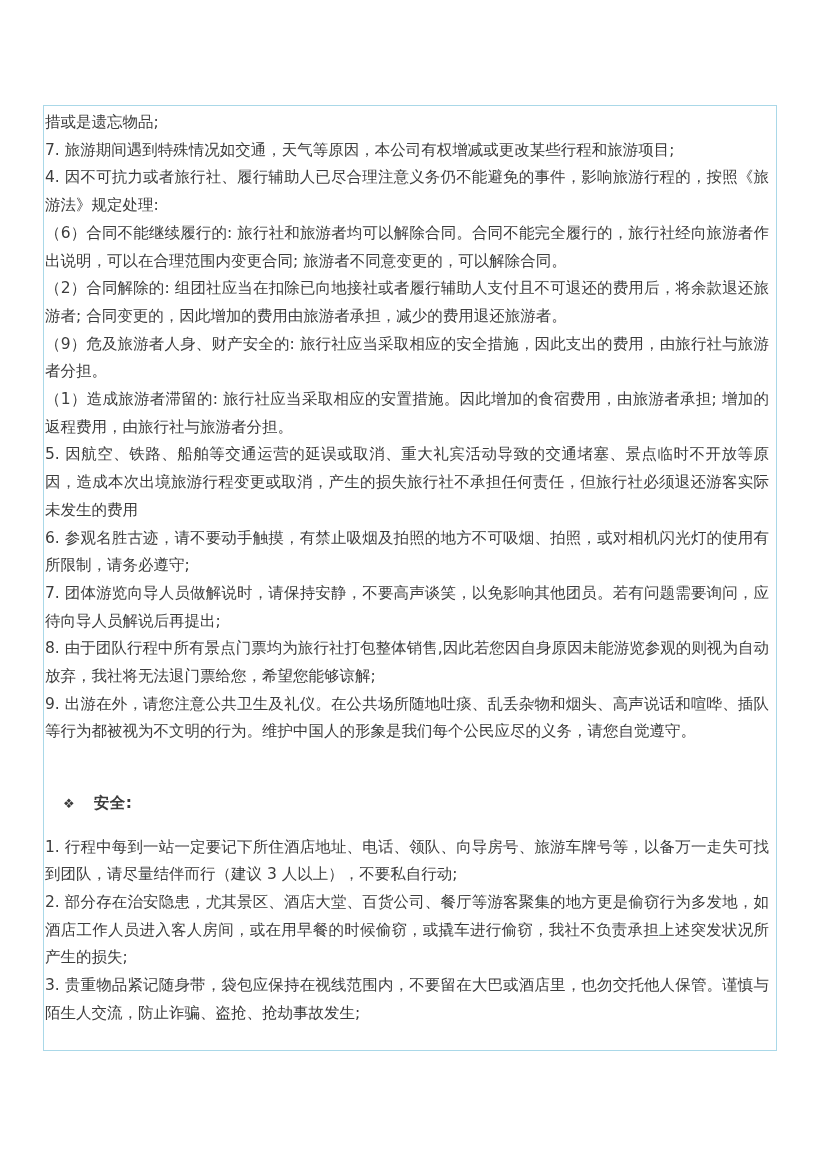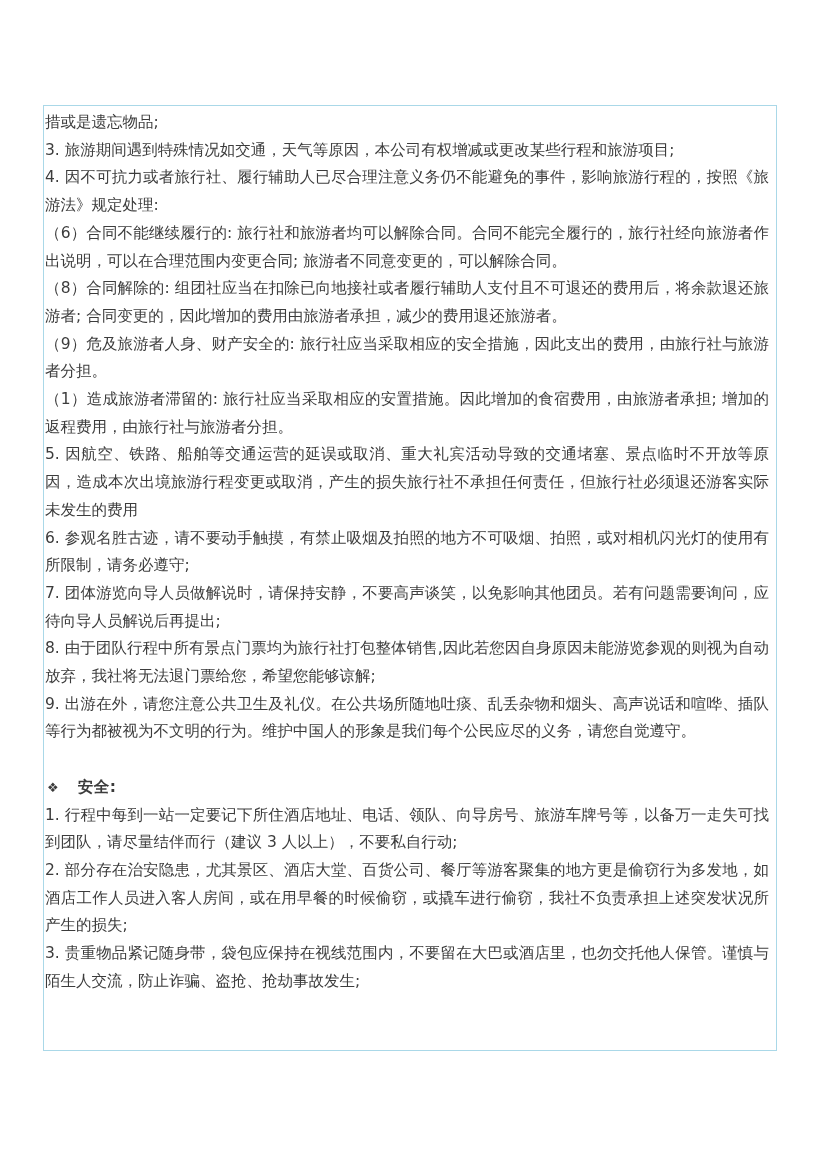--- a/index.html
+++ b/index.html
@@ -41,21 +41,21 @@
   p.doc-para {
     margin: 0;
     text-align: justify;
     text-align-last: left;
     word-break: break-all;
   }
   .blank-line {
     height: 27.7px;
   }
   .section-heading {
-    margin: 0;
+    margin: 16px;
     font-weight: bold;
     line-height: 27.7px;
     white-space: nowrap;
   }
   .diamond-bullet {
     display: inline-block;
     font-size: 13px;
     margin-left: 2px;
     margin-right: 19px;
     font-weight: normal;
@@ -64,24 +64,24 @@
     letter-spacing: 0.5px;
   }
 </style>
 </head>
 <body>
 
 <div class="page">
   <div class="content-box">
 
     <p class="doc-para">措或是遗忘物品;</p>
-    <p class="doc-para">3. 旅游期间遇到特殊情况如交通，天气等原因，本公司有权增减或更改某些行程和旅游项目;</p>
+    <p class="doc-para">7. 旅游期间遇到特殊情况如交通，天气等原因，本公司有权增减或更改某些行程和旅游项目;</p>
     <p class="doc-para">4. 因不可抗力或者旅行社、履行辅助人已尽合理注意义务仍不能避免的事件，影响旅游行程的，按照《旅游法》规定处理:</p>
     <p class="doc-para">（6）合同不能继续履行的: 旅行社和旅游者均可以解除合同。合同不能完全履行的，旅行社经向旅游者作出说明，可以在合理范围内变更合同; 旅游者不同意变更的，可以解除合同。</p>
-    <p class="doc-para">（8）合同解除的: 组团社应当在扣除已向地接社或者履行辅助人支付且不可退还的费用后，将余款退还旅游者; 合同变更的，因此增加的费用由旅游者承担，减少的费用退还旅游者。</p>
+    <p class="doc-para">（2）合同解除的: 组团社应当在扣除已向地接社或者履行辅助人支付且不可退还的费用后，将余款退还旅游者; 合同变更的，因此增加的费用由旅游者承担，减少的费用退还旅游者。</p>
     <p class="doc-para">（9）危及旅游者人身、财产安全的: 旅行社应当采取相应的安全措施，因此支出的费用，由旅行社与旅游者分担。</p>
     <p class="doc-para">（1）造成旅游者滞留的: 旅行社应当采取相应的安置措施。因此增加的食宿费用，由旅游者承担; 增加的返程费用，由旅行社与旅游者分担。</p>
     <p class="doc-para">5. 因航空、铁路、船舶等交通运营的延误或取消、重大礼宾活动导致的交通堵塞、景点临时不开放等原因，造成本次出境旅游行程变更或取消，产生的损失旅行社不承担任何责任，但旅行社必须退还游客实际未发生的费用</p>
     <p class="doc-para">6. 参观名胜古迹，请不要动手触摸，有禁止吸烟及拍照的地方不可吸烟、拍照，或对相机闪光灯的使用有所限制，请务必遵守;</p>
     <p class="doc-para">7. 团体游览向导人员做解说时，请保持安静，不要高声谈笑，以免影响其他团员。若有问题需要询问，应待向导人员解说后再提出;</p>
     <p class="doc-para">8. 由于团队行程中所有景点门票均为旅行社打包整体销售,因此若您因自身原因未能游览参观的则视为自动放弃，我社将无法退门票给您，希望您能够谅解;</p>
     <p class="doc-para">9. 出游在外，请您注意公共卫生及礼仪。在公共场所随地吐痰、乱丢杂物和烟头、高声说话和喧哗、插队等行为都被视为不文明的行为。维护中国人的形象是我们每个公民应尽的义务，请您自觉遵守。</p>
 
     <div class="blank-line"></div>
 

